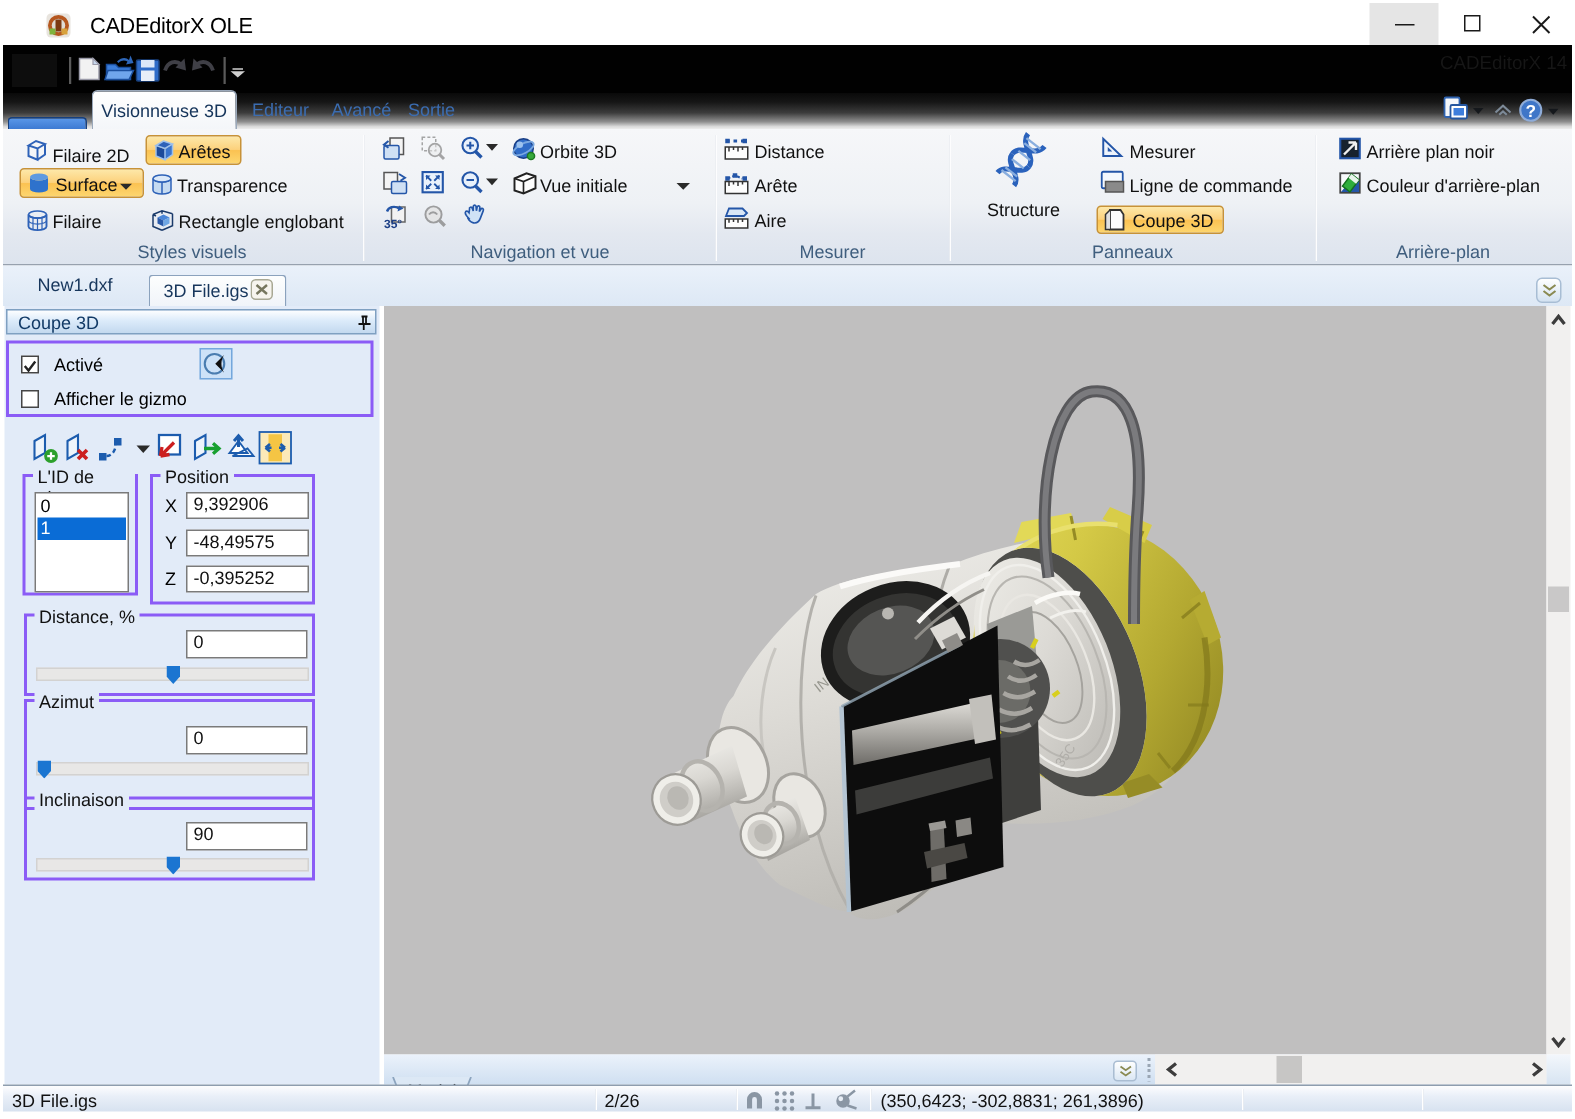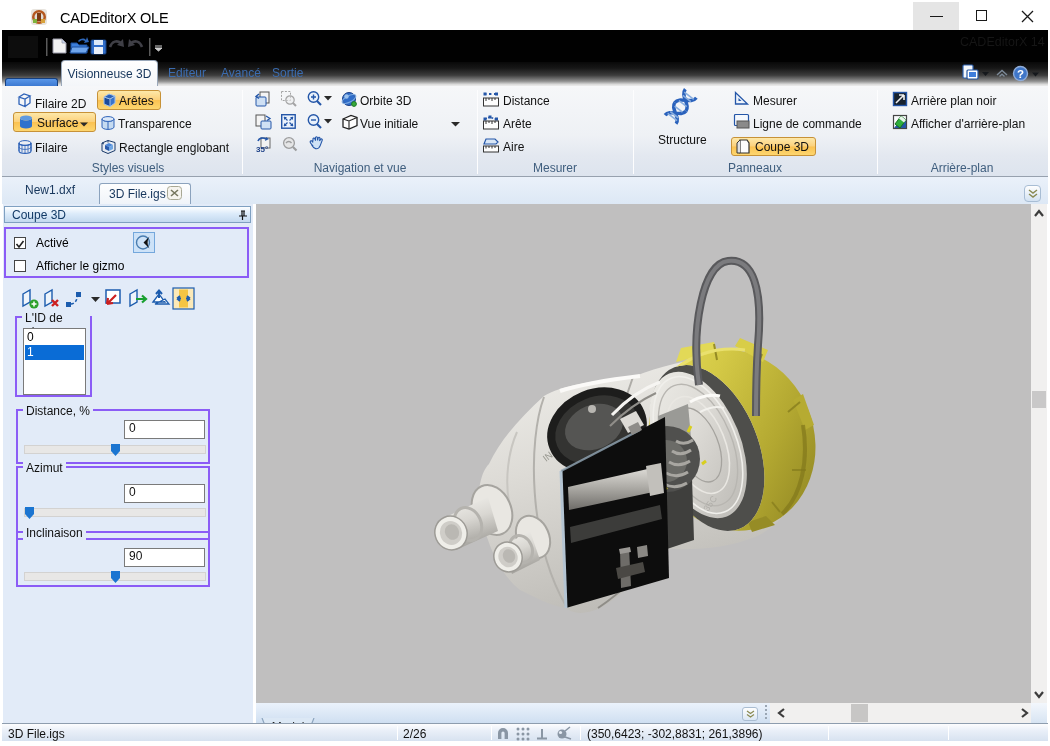--- a/index.html
+++ b/index.html
@@ -166,21 +166,21 @@
   <div class="rbtn-txt" style="left:501px;top:8px">Distance</div>
   <div class="rbtn-txt" style="left:501px;top:31px">Arête</div>
   <div class="rbtn-txt" style="left:501px;top:54px">Aire</div>
 
   <div class="rbtn-txt" style="left:656px;top:47px">Structure</div>
   <div class="rbtn-txt" style="left:751px;top:8px">Mesurer</div>
   <div class="rbtn-txt" style="left:751px;top:31px">Ligne de commande</div>
   <div class="rbtn-txt" style="left:753px;top:54px">Coupe 3D</div>
 
   <div class="rbtn-txt" style="left:909px;top:8px">Arrière plan noir</div>
-  <div class="rbtn-txt" style="left:909px;top:31px">Afficher d'arrière-plan</div>
+  <div class="rbtn-txt" style="left:909px;top:31px">Couleur d'arrière-plan</div>
 
   <svg class="abs" style="left:0;top:0" width="1046" height="91" viewBox="0 0 1046 91">
     <defs>
       <g id="cube-wire">
         <path d="M2 4 l5 -3 l6 2 l-5 3 z M2 4 v7 l6 2.5 v-7 M13 3 v7 l-5 3.5 M8 6 v7" fill="none" stroke="#2e62b8" stroke-width="1.3"></path>
       </g>
     </defs>
 
     <use href="#cube-wire" x="15" y="7"></use>
 
@@ -404,20 +404,29 @@
   </svg>
 
   <div class="gbox" style="left:12px;top:112px;width:77px;height:81px">
     <div class="glab">L'ID de plan</div>
     <div class="abs" style="left:6px;top:10px;width:63px;height:67px;background:#fff;border:1px solid #7a7a7a">
       <div class="abs" style="left:3px;top:1px">0</div>
       <div class="abs" style="left:1px;top:16px;width:59px;height:15px;background:#0a6cd6;color:#fff;padding-left:2px">1</div>
     </div>
   </div>
 
+  <div class="gbox" style="left:97px;top:112px;width:110px;height:87px">
+    <div class="glab">Position</div>
+    <div class="abs" style="left:8px;top:12px">X</div>
+    <div class="field" style="left:22px;top:10px;width:82px;height:18px">9,392906</div>
+    <div class="abs" style="left:8px;top:37px">Y</div>
+    <div class="field" style="left:22px;top:35px;width:82px;height:18px">-48,49575</div>
+    <div class="abs" style="left:8px;top:61px">Z</div>
+    <div class="field" style="left:22px;top:59px;width:82px;height:18px">-0,395252</div>
+  </div>
 
   <div class="gbox" style="left:13px;top:205px;width:194px;height:55px">
     <div class="glab">Distance, %</div>
     <div class="field" style="left:106px;top:9px;width:81px;height:19px">0</div>
     <div class="slider-track" style="left:6px;top:34px;width:182px"></div>
     <svg class="slider-thumb" style="left:93px;top:33px" width="9" height="12" viewBox="0 0 9 12">
         <path d="M0 0 h9 v7 l-4.5 5 l-4.5 -5 z" fill="#1b75d1"></path>
       </svg>
   </div>
 

